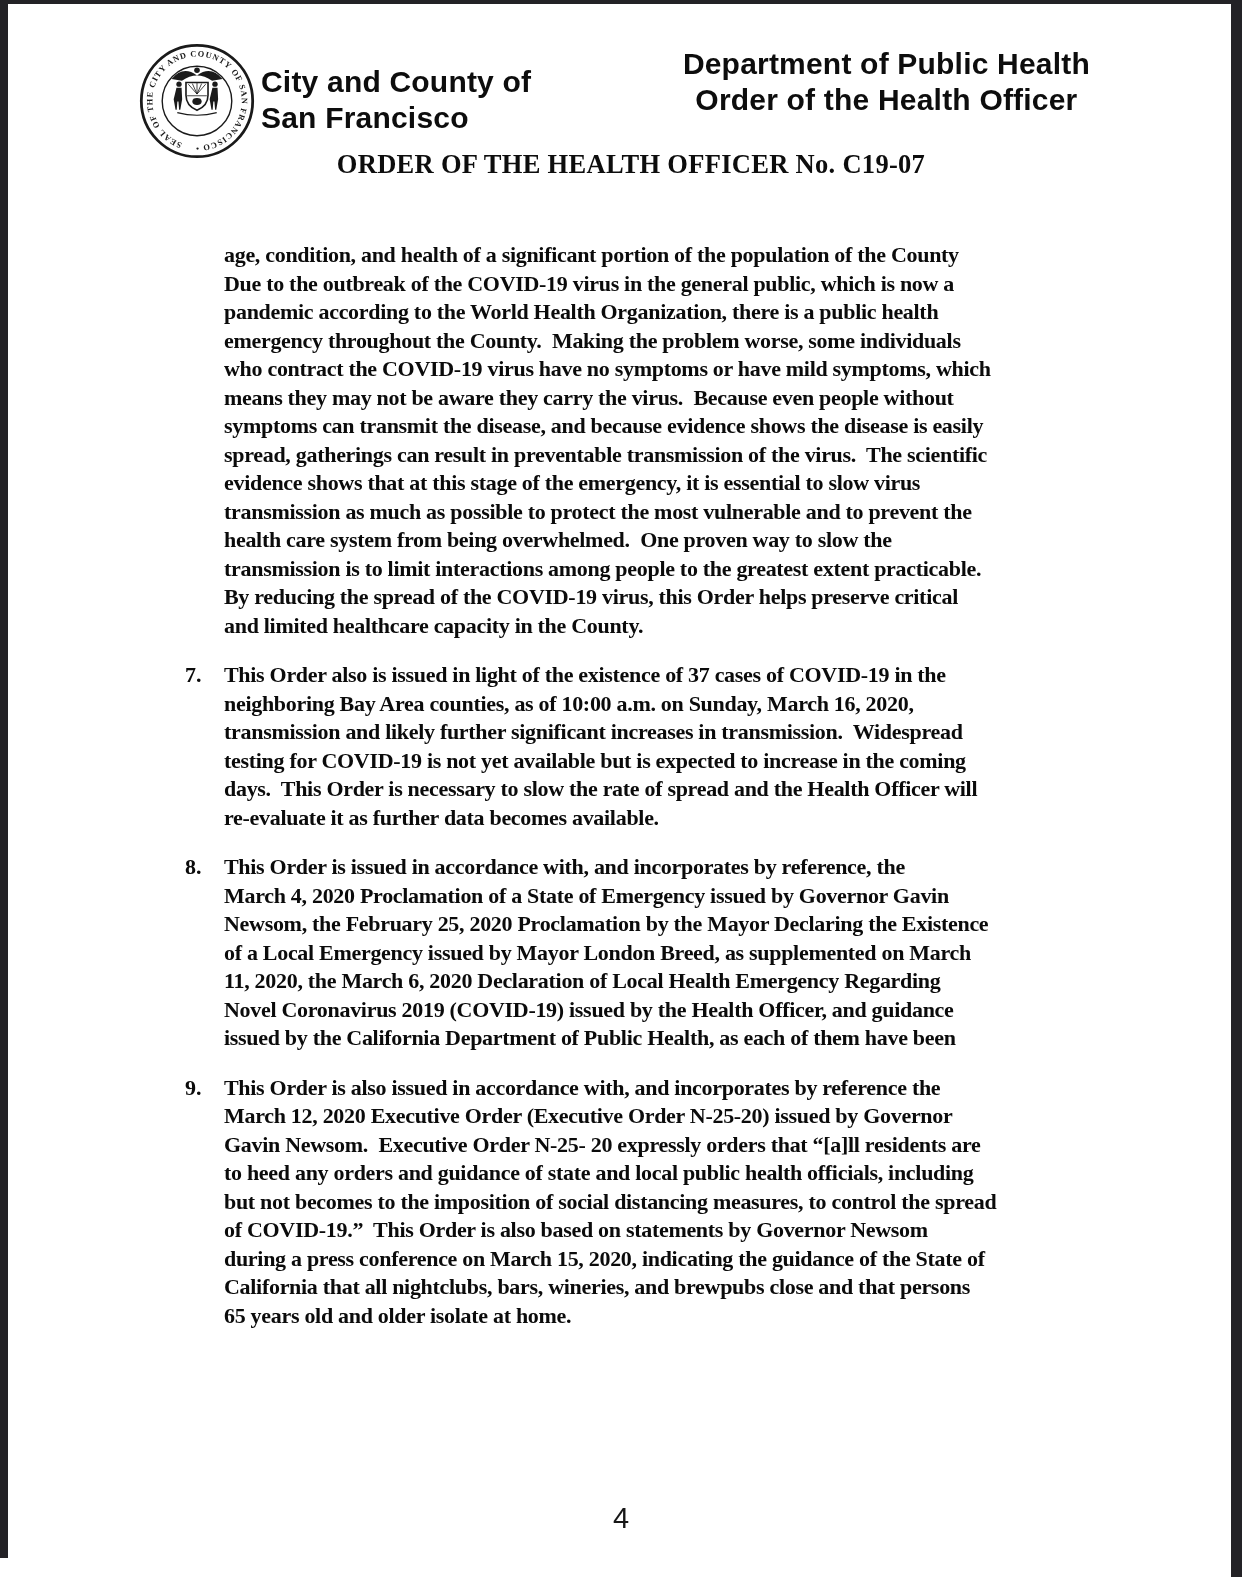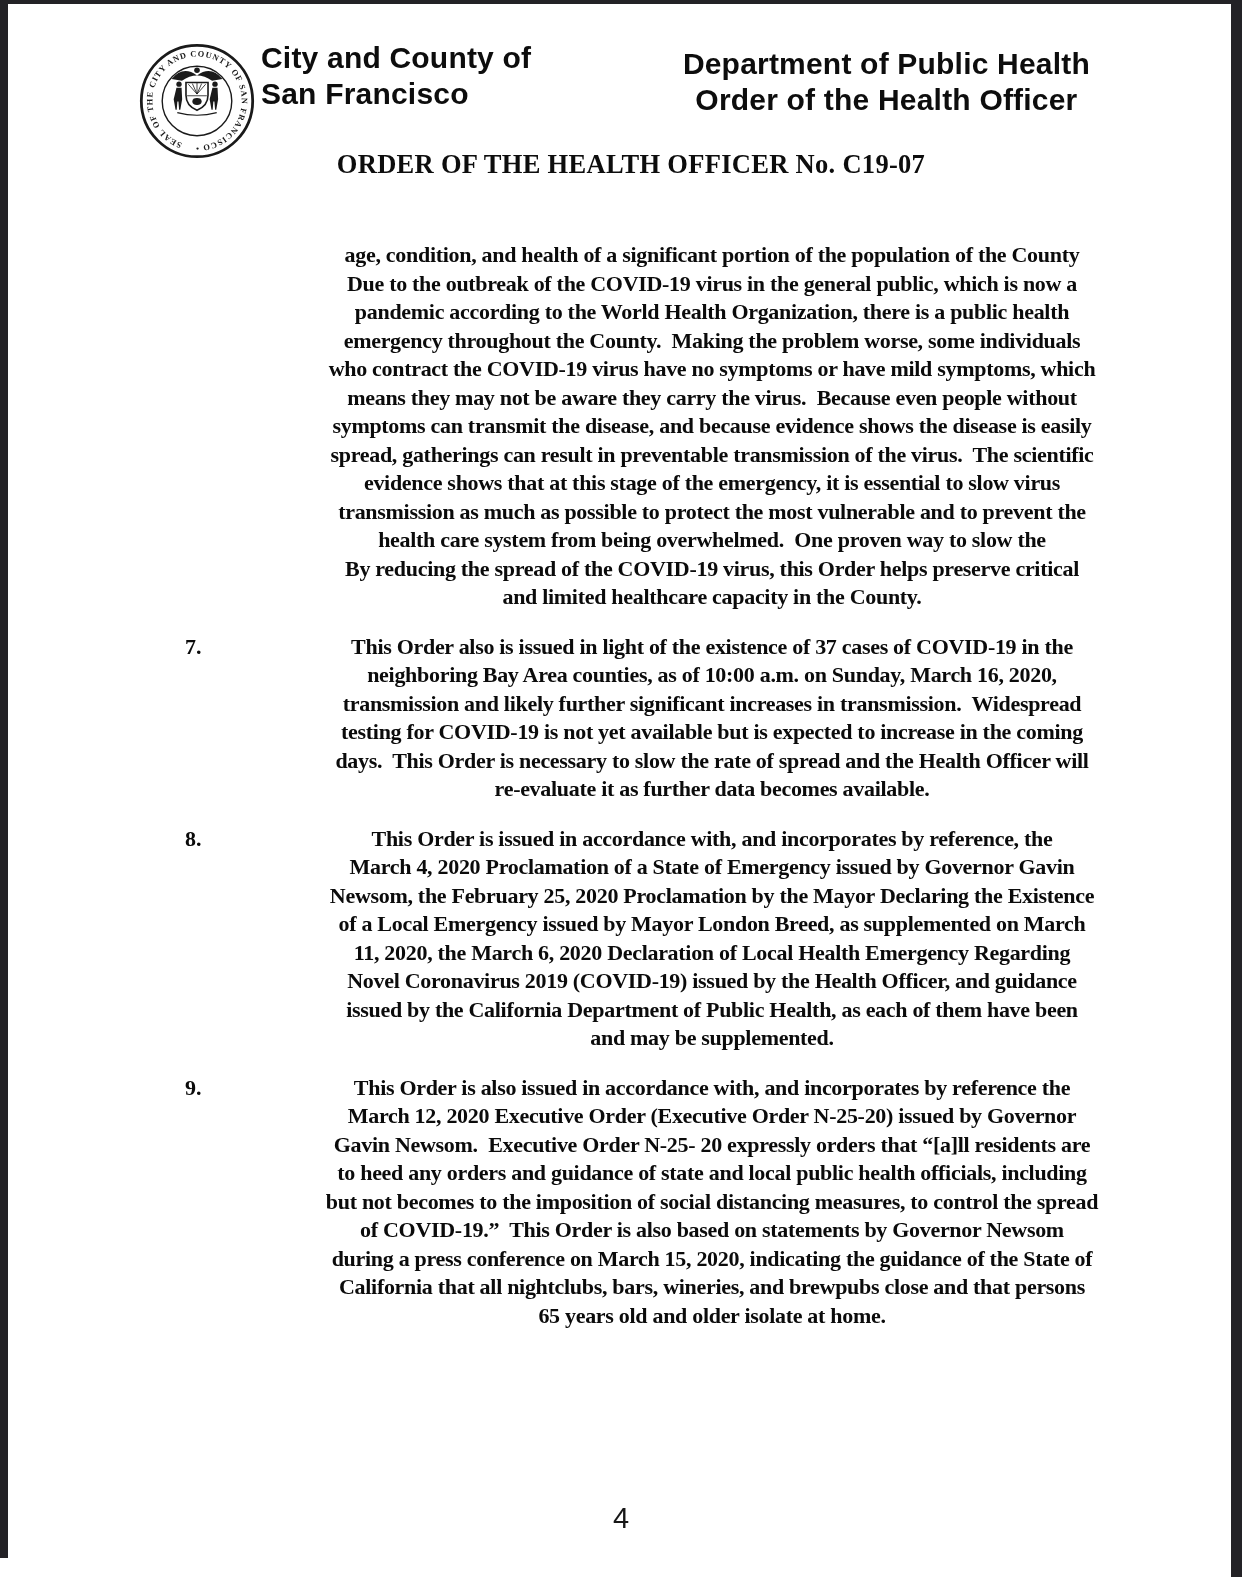--- a/index.html
+++ b/index.html
@@ -13,21 +13,21 @@
   }
   
   .edge { position: absolute; background: #232226; }
   .edge-top   { left: 0; top: 0; width: 1242px; height: 4px; }
   .edge-left  { left: 0; top: 0; width: 8px; height: 1558px; }
   .edge-right { left: 1231px; top: 0; width: 11px; height: 1577px; }
 
   
   .seal { position: absolute; left: 139px; top: 42px; width: 116px; height: 118px; }
   .org {
-    position: absolute; left: 261px; top: 40px;
+    position: absolute; left: 261px; top: 64px;
     font-family: "Liberation Sans", sans-serif;
     font-weight: 700; font-size: 30px; line-height: 36px;
     letter-spacing: 0.2px; color: #0d0d0d;
   }
   .dept {
     position: absolute; right: 152px; top: 46px; text-align: center;
     font-family: "Liberation Sans", sans-serif;
     font-weight: 700; font-size: 30px; line-height: 36px;
     letter-spacing: 0.2px; color: #0d0d0d;
   }
@@ -45,21 +45,20 @@
   .para { display: flex; margin-bottom: 21px; }
   .para .num {
     flex: 0 0 39px; width: 39px;
     font-weight: 700; font-size: 22px; line-height: 28.5px;
   }
   .para .ptext { flex: 1; min-width: 0; }
   .line {
     white-space: pre;
     font-weight: 700; font-size: 22px; line-height: 28.5px;
     letter-spacing: -0.3px;
-    text-align: center;
   }
 
   
   .page-number {
     position: absolute; left: 0; top: 1502px; width: 1242px;
     text-align: center;
     font-family: "Liberation Sans", sans-serif;
     font-size: 29px; font-weight: 400; color: #171717;
   }
 </style>
@@ -127,20 +126,21 @@
         <div class="line">Due to the outbreak of the COVID-19 virus in the general public, which is now a</div>
         <div class="line">pandemic according to the World Health Organization, there is a public health</div>
         <div class="line">emergency throughout the County.  Making the problem worse, some individuals</div>
         <div class="line">who contract the COVID-19 virus have no symptoms or have mild symptoms, which</div>
         <div class="line">means they may not be aware they carry the virus.  Because even people without</div>
         <div class="line">symptoms can transmit the disease, and because evidence shows the disease is easily</div>
         <div class="line">spread, gatherings can result in preventable transmission of the virus.  The scientific</div>
         <div class="line">evidence shows that at this stage of the emergency, it is essential to slow virus</div>
         <div class="line">transmission as much as possible to protect the most vulnerable and to prevent the</div>
         <div class="line">health care system from being overwhelmed.  One proven way to slow the</div>
+        <div class="line">transmission is to limit interactions among people to the greatest extent practicable.</div>
         <div class="line">By reducing the spread of the COVID-19 virus, this Order helps preserve critical</div>
         <div class="line">and limited healthcare capacity in the County.</div>
       </div>
   </div>
 
   <div class="para">
     <div class="num">7.</div>
     <div class="ptext">
         <div class="line">This Order also is issued in light of the existence of 37 cases of COVID-19 in the</div>
         <div class="line">neighboring Bay Area counties, as of 10:00 a.m. on Sunday, March 16, 2020,</div>
@@ -154,21 +154,20 @@
   <div class="para">
     <div class="num">8.</div>
     <div class="ptext">
         <div class="line">This Order is issued in accordance with, and incorporates by reference, the</div>
         <div class="line">March 4, 2020 Proclamation of a State of Emergency issued by Governor Gavin</div>
         <div class="line">Newsom, the February 25, 2020 Proclamation by the Mayor Declaring the Existence</div>
         <div class="line">of a Local Emergency issued by Mayor London Breed, as supplemented on March</div>
         <div class="line">11, 2020, the March 6, 2020 Declaration of Local Health Emergency Regarding</div>
         <div class="line">Novel Coronavirus 2019 (COVID-19) issued by the Health Officer, and guidance</div>
         <div class="line">issued by the California Department of Public Health, as each of them have been</div>
-        <div class="line">and may be supplemented.</div>
       </div>
   </div>
 
   <div class="para">
     <div class="num">9.</div>
     <div class="ptext">
         <div class="line">This Order is also issued in accordance with, and incorporates by reference the</div>
         <div class="line">March 12, 2020 Executive Order (Executive Order N-25-20) issued by Governor</div>
         <div class="line">Gavin Newsom.  Executive Order N-25- 20 expressly orders that “[a]ll residents are</div>
         <div class="line">to heed any orders and guidance of state and local public health officials, including</div>

